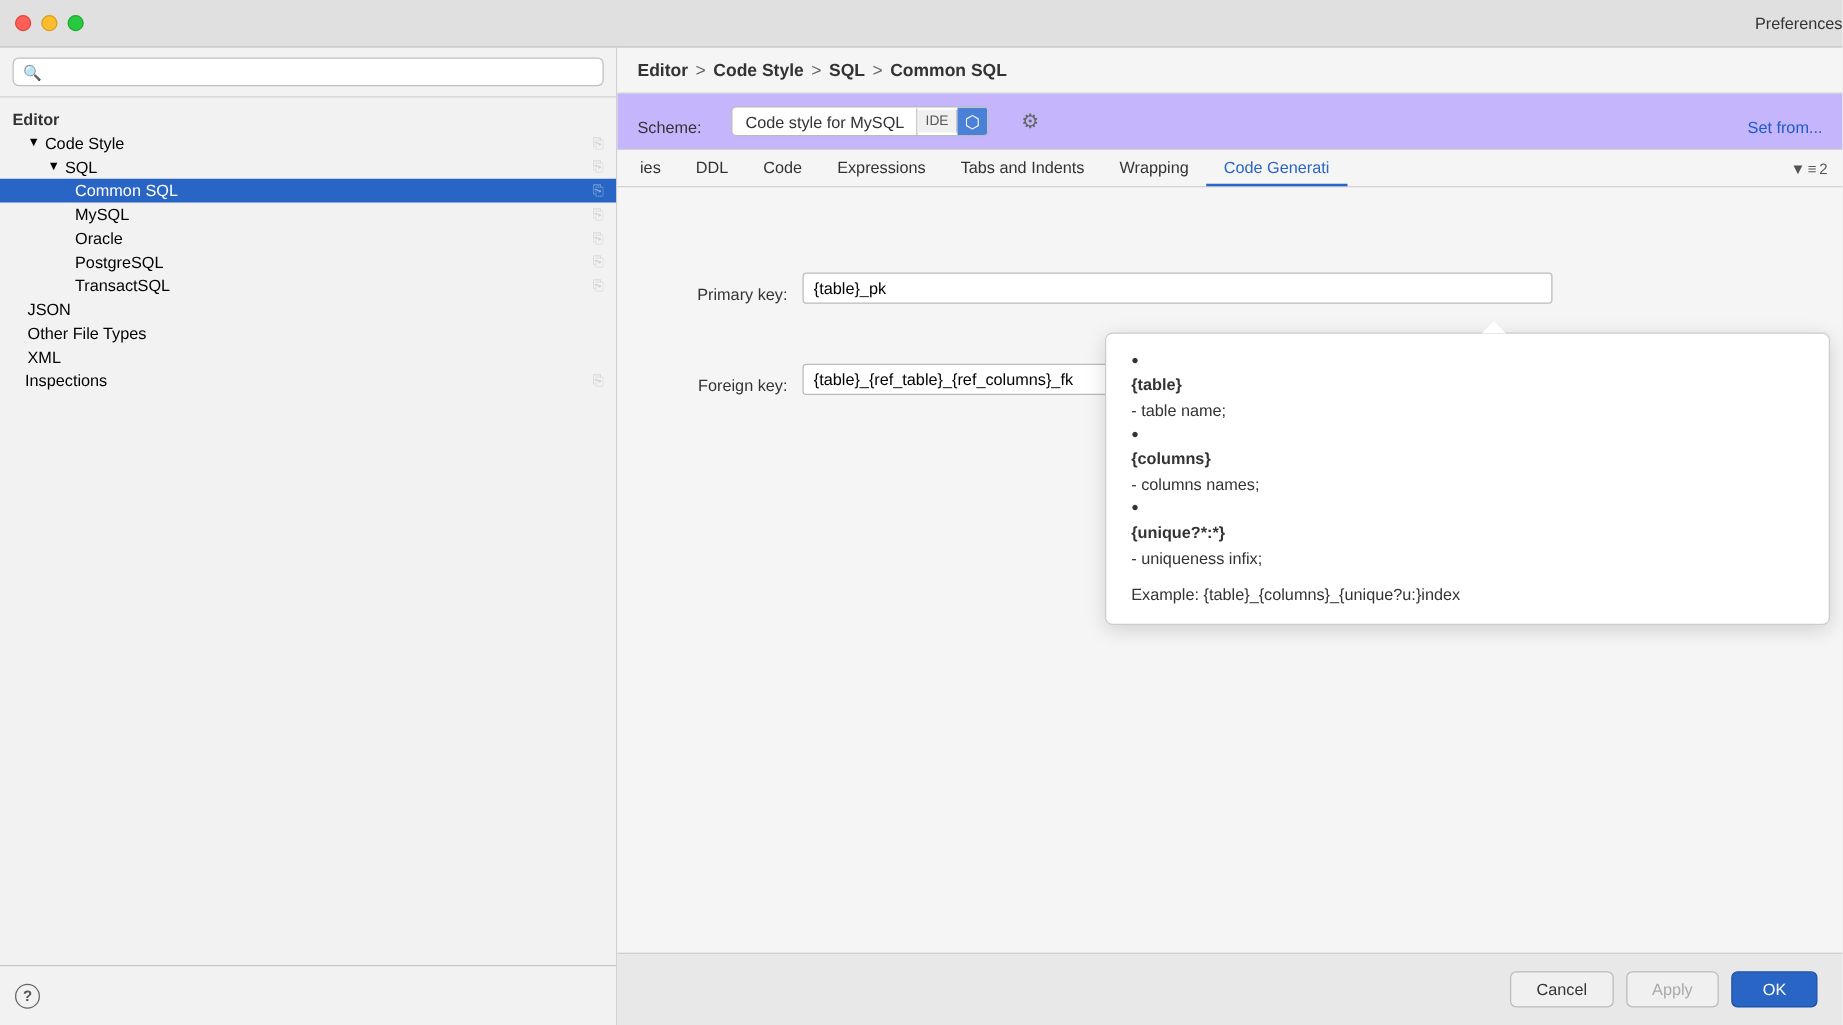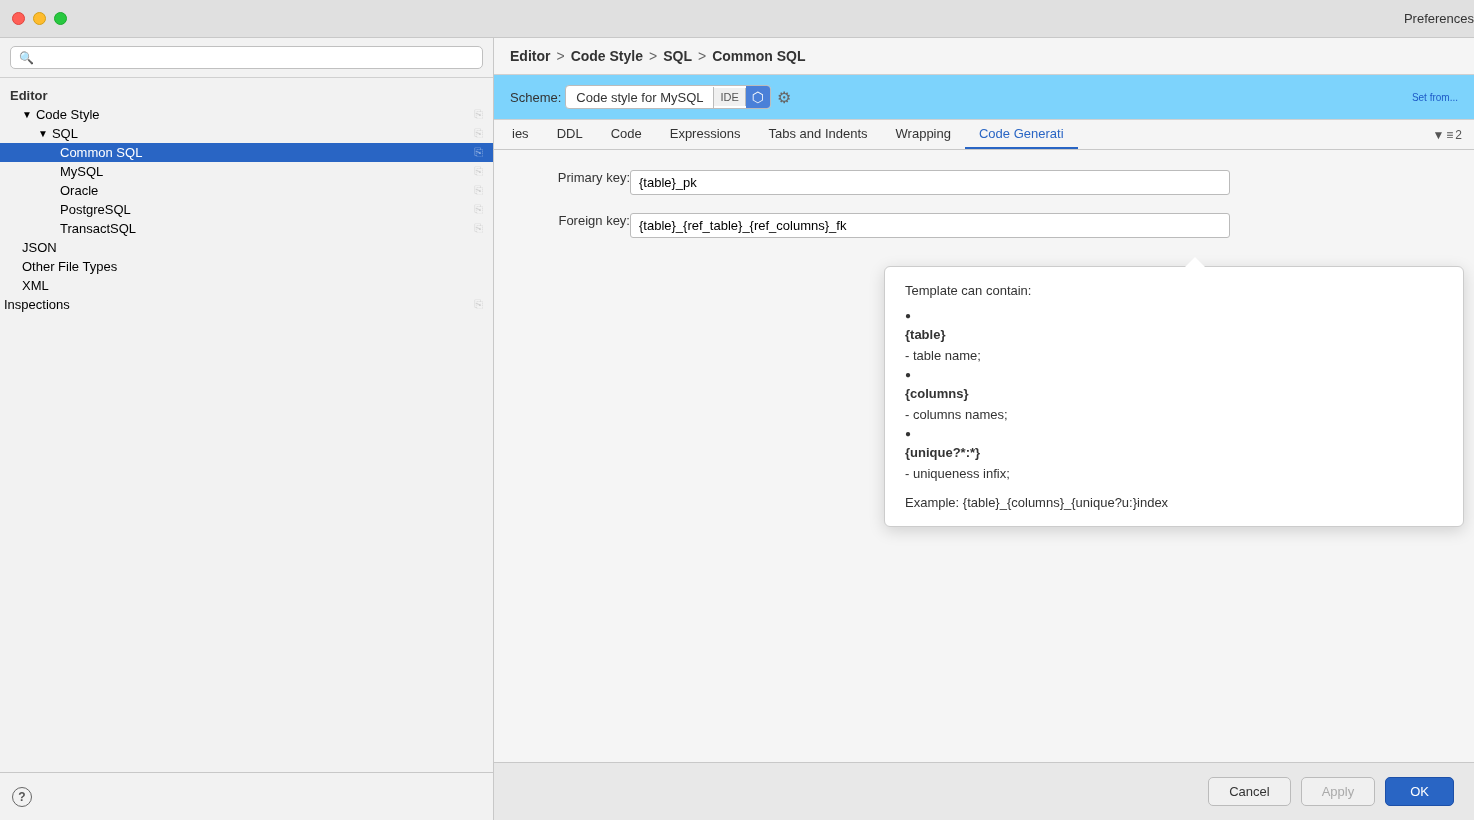--- a/index.html
+++ b/index.html
@@ -162,24 +162,24 @@
       font-size: 14px;
       color: #333;
     }
     .breadcrumb-sep {
       color: #666;
       font-size: 14px;
     }
     .scheme-bar {
       padding: 10px 16px;
       border-bottom: 1px solid #d0d0d0;
-      background: #7dd3fc;
-      display: flex;
-      align-items: center;
-      gap: 4px;
+      background: #c4b5fd;
+      display: flex;
+      align-items: flex-end;
+      gap: 24px;
       flex-shrink: 0;
     }
     .scheme-label {
       font-size: 13px;
       color: #333;
     }
     .scheme-dropdown {
       display: flex;
       align-items: center;
       border: 1px solid #bbb;
@@ -217,21 +217,21 @@
       cursor: pointer;
       font-size: 16px;
       color: #666;
       padding: 2px;
     }
     .set-from-btn {
       margin-left: auto;
       background: none;
       border: none;
       color: #1e5bc8;
-      font-size: 10px;
+      font-size: 13px;
       cursor: pointer;
     }
     
     .tabs-bar {
       display: flex;
       align-items: center;
       border-bottom: 1px solid #c8c8c8;
       background: #f5f5f5;
       padding: 0 4px;
       flex-shrink: 0;
@@ -264,22 +264,24 @@
     
     .content-area {
       flex: 1;
       padding: 20px 16px;
       background: #f5f5f5;
       position: relative;
       overflow-y: auto;
     }
     .form-row {
       display: flex;
-      align-items: flex-start;
+      align-items: flex-end;
       margin-bottom: 18px;
+      gap: 12px;
+      margin-top: 48px;
     }
     .form-label {
       width: 120px;
       font-size: 13px;
       color: #333;
       text-align: right;
       flex-shrink: 0;
     }
     .form-input {
       flex: 1;
@@ -473,21 +475,21 @@
       </div>
 
       <div class="tree-item tree-indent-1">
         <span>Other File Types</span>
       </div>
 
       <div class="tree-item tree-indent-1">
         <span>XML</span>
       </div>
 
-      <div class="tree-item" style="padding-left:4px;">
+      <div class="tree-item" style="padding-left:20px;">
         <span>Inspections</span>
         <span class="copy-icon copy-icon-svg">⎘</span>
       </div>
     </div>
 
     <div class="sidebar-footer">
       <button class="help-btn">?</button>
     </div>
   </div>
 
@@ -536,21 +538,20 @@
         <input class="form-input" type="text" value="{table}_pk" style="">
       </div>
 
       <div class="form-row">
         <label class="form-label">Foreign key:</label>
         <input class="form-input" type="text" value="{table}_{ref_table}_{ref_columns}_fk" style="">
       </div>
 
 
       <div class="tooltip-popup">
-        <div class="tooltip-title">Template can contain:</div>
         <ul class="tooltip-list">
           <li>
             <strong>{table}</strong>
             <span>- table name;</span>
           </li>
           <li>
             <strong>{columns}</strong>
             <span>- columns names;</span>
           </li>
           <li>

